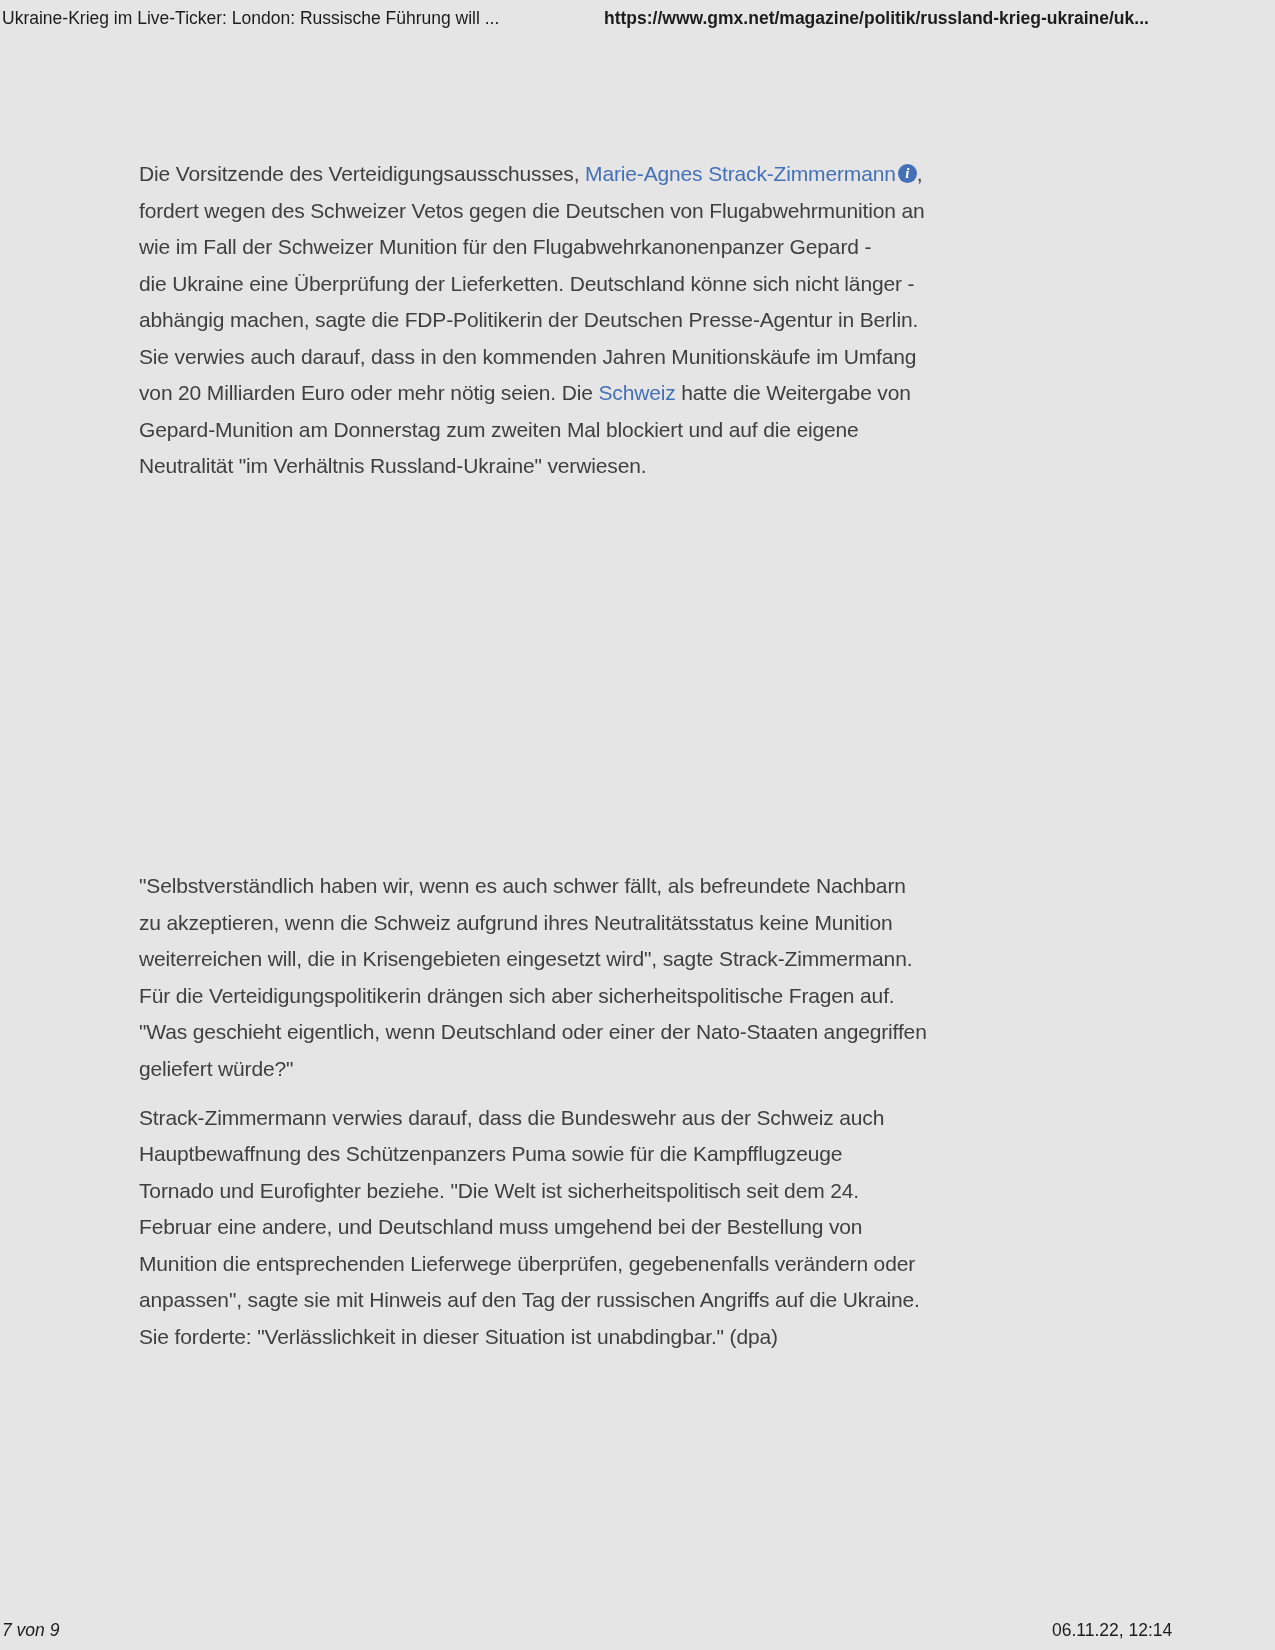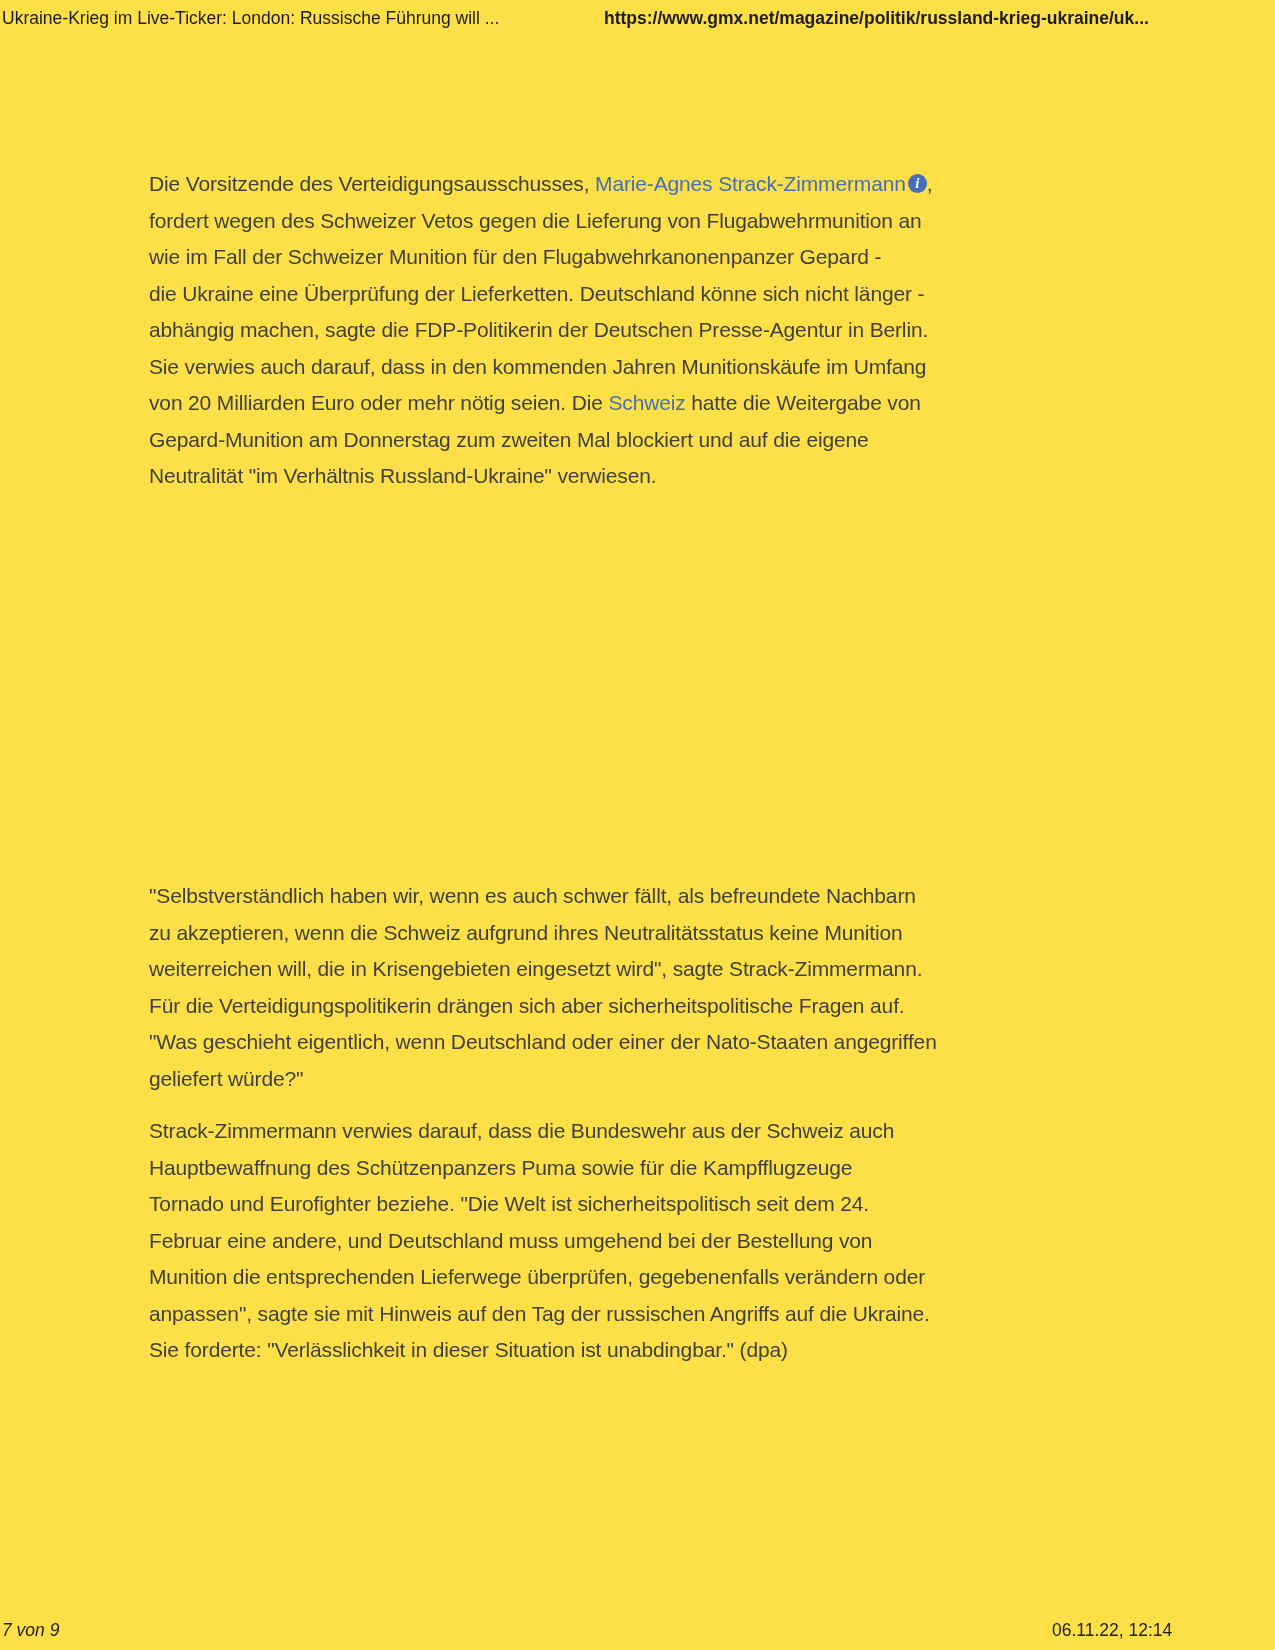--- a/index.html
+++ b/index.html
@@ -1,20 +1,20 @@
 <!DOCTYPE html>
 <html><head>
 <meta charset="utf-8">
 <style>
   html, body { margin: 0; padding: 0; background: #ffffff; }
   .page {
     position: relative;
     width: 1275px;
     height: 1650px;
-    background: #fde047;
+    background: #e5e5e5;
     font-family: "Liberation Sans", "DejaVu Sans", sans-serif;
     overflow: hidden;
   }
   .print-header-title {
     position: absolute;
     left: 2px;
     top: 8px;
     font-size: 17.5px;
     color: #1c1c1c;
     white-space: nowrap;
@@ -31,21 +31,21 @@
   .article {
     position: absolute;
     left: 133px;
     top: 150px;
     width: 862px;
     font-size: 21px;
     line-height: 36.5px;
     letter-spacing: -0.15px;
     color: #3f3f3f;
   }
-  .para { margin: 16px; }
+  .para { margin: 6px; }
   .para + .para { margin-top: 383.5px; } 
   .para:nth-child(3) { margin-top: 12.5px; } 
   .line { white-space: nowrap; }
   .link { color: #4470b8; text-decoration: none; cursor: pointer; }
   .info-icon {
     display: inline-block;
     width: 19px;
     height: 19px;
     border-radius: 50%;
     background: #4470b8;
@@ -87,21 +87,21 @@
 </head>
 <body>
 
 <div class="page">
   <div class="print-header-title">Ukraine-Krieg im Live-Ticker: London: Russische Führung will ...</div>
   <div class="print-header-url">https://www.gmx.net/magazine/politik/russland-krieg-ukraine/uk...</div>
 
   <div class="article">
       <div class="para">
         <div class="line"><span>Die Vorsitzende des Verteidigungsausschusses, </span><a class="link">Marie-Agnes Strack-Zimmermann</a><span class="info-icon"><span class="info-glyph">i</span></span><span>,</span></div>
-        <div class="line"><span>fordert wegen des Schweizer Vetos gegen die Lieferung von Flugabwehrmunition an</span></div>
+        <div class="line"><span>fordert wegen des Schweizer Vetos gegen die Deutschen von Flugabwehrmunition an</span></div>
         <div class="line"><span>wie im Fall der Schweizer Munition für den Flugabwehrkanonenpanzer Gepard -</span></div>
         <div class="line"><span>die Ukraine eine Überprüfung der Lieferketten. Deutschland könne sich nicht länger -</span></div>
         <div class="line"><span>abhängig machen, sagte die FDP-Politikerin der Deutschen Presse-Agentur in Berlin.</span></div>
         <div class="line"><span>Sie verwies auch darauf, dass in den kommenden Jahren Munitionskäufe im Umfang</span></div>
         <div class="line"><span>von 20 Milliarden Euro oder mehr nötig seien. Die </span><a class="link">Schweiz</a><span> hatte die Weitergabe von</span></div>
         <div class="line"><span>Gepard-Munition am Donnerstag zum zweiten Mal blockiert und auf die eigene</span></div>
         <div class="line"><span>Neutralität "im Verhältnis Russland-Ukraine" verwiesen.</span></div>
       </div>
       <div class="para">
         <div class="line"><span>"Selbstverständlich haben wir, wenn es auch schwer fällt, als befreundete Nachbarn</span></div>

